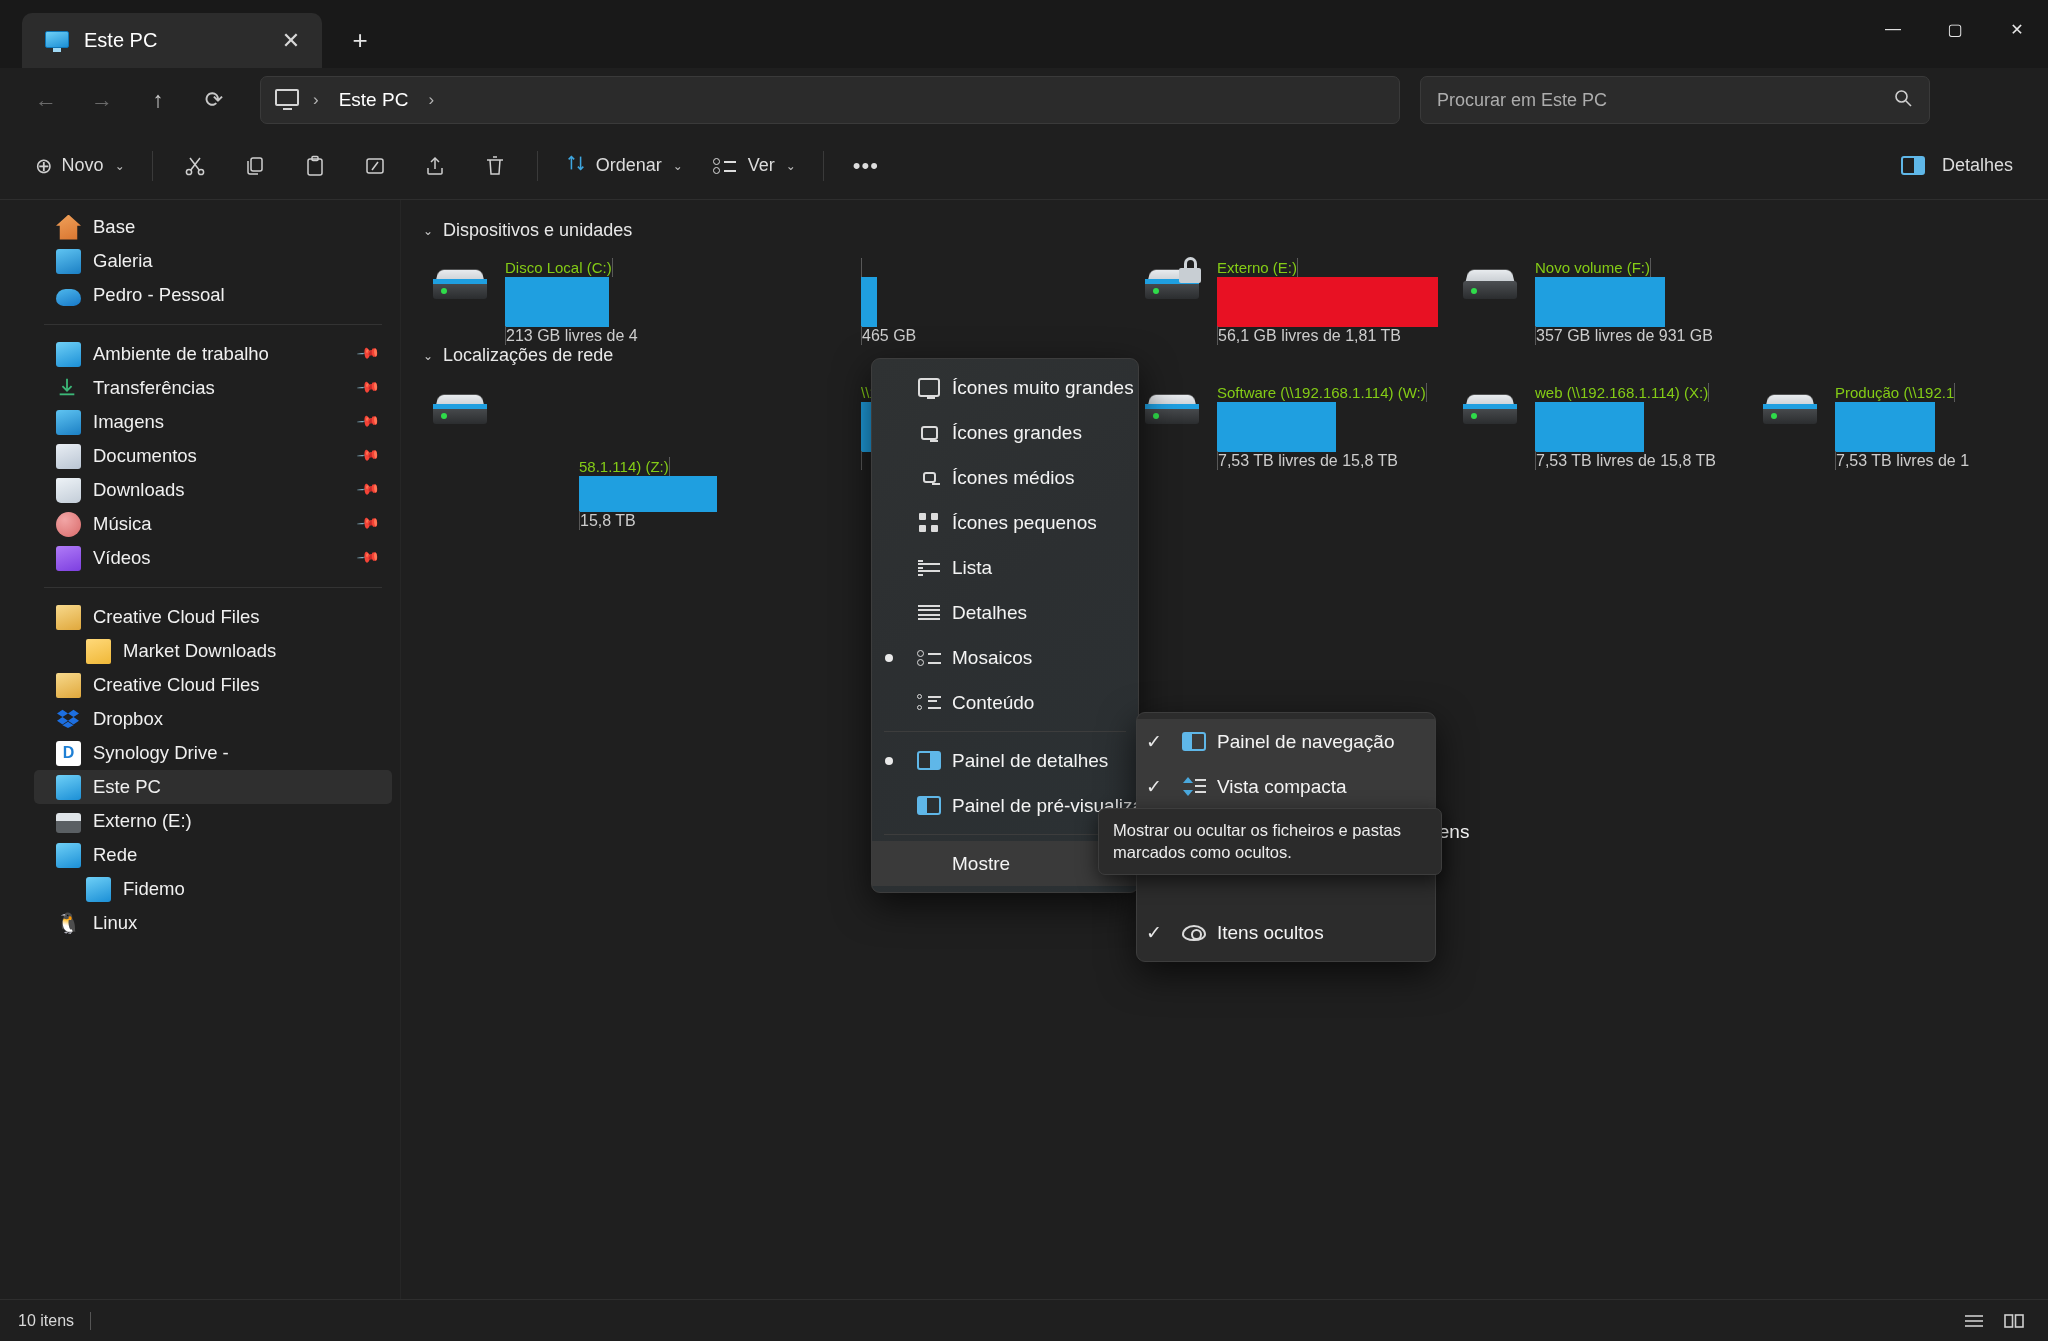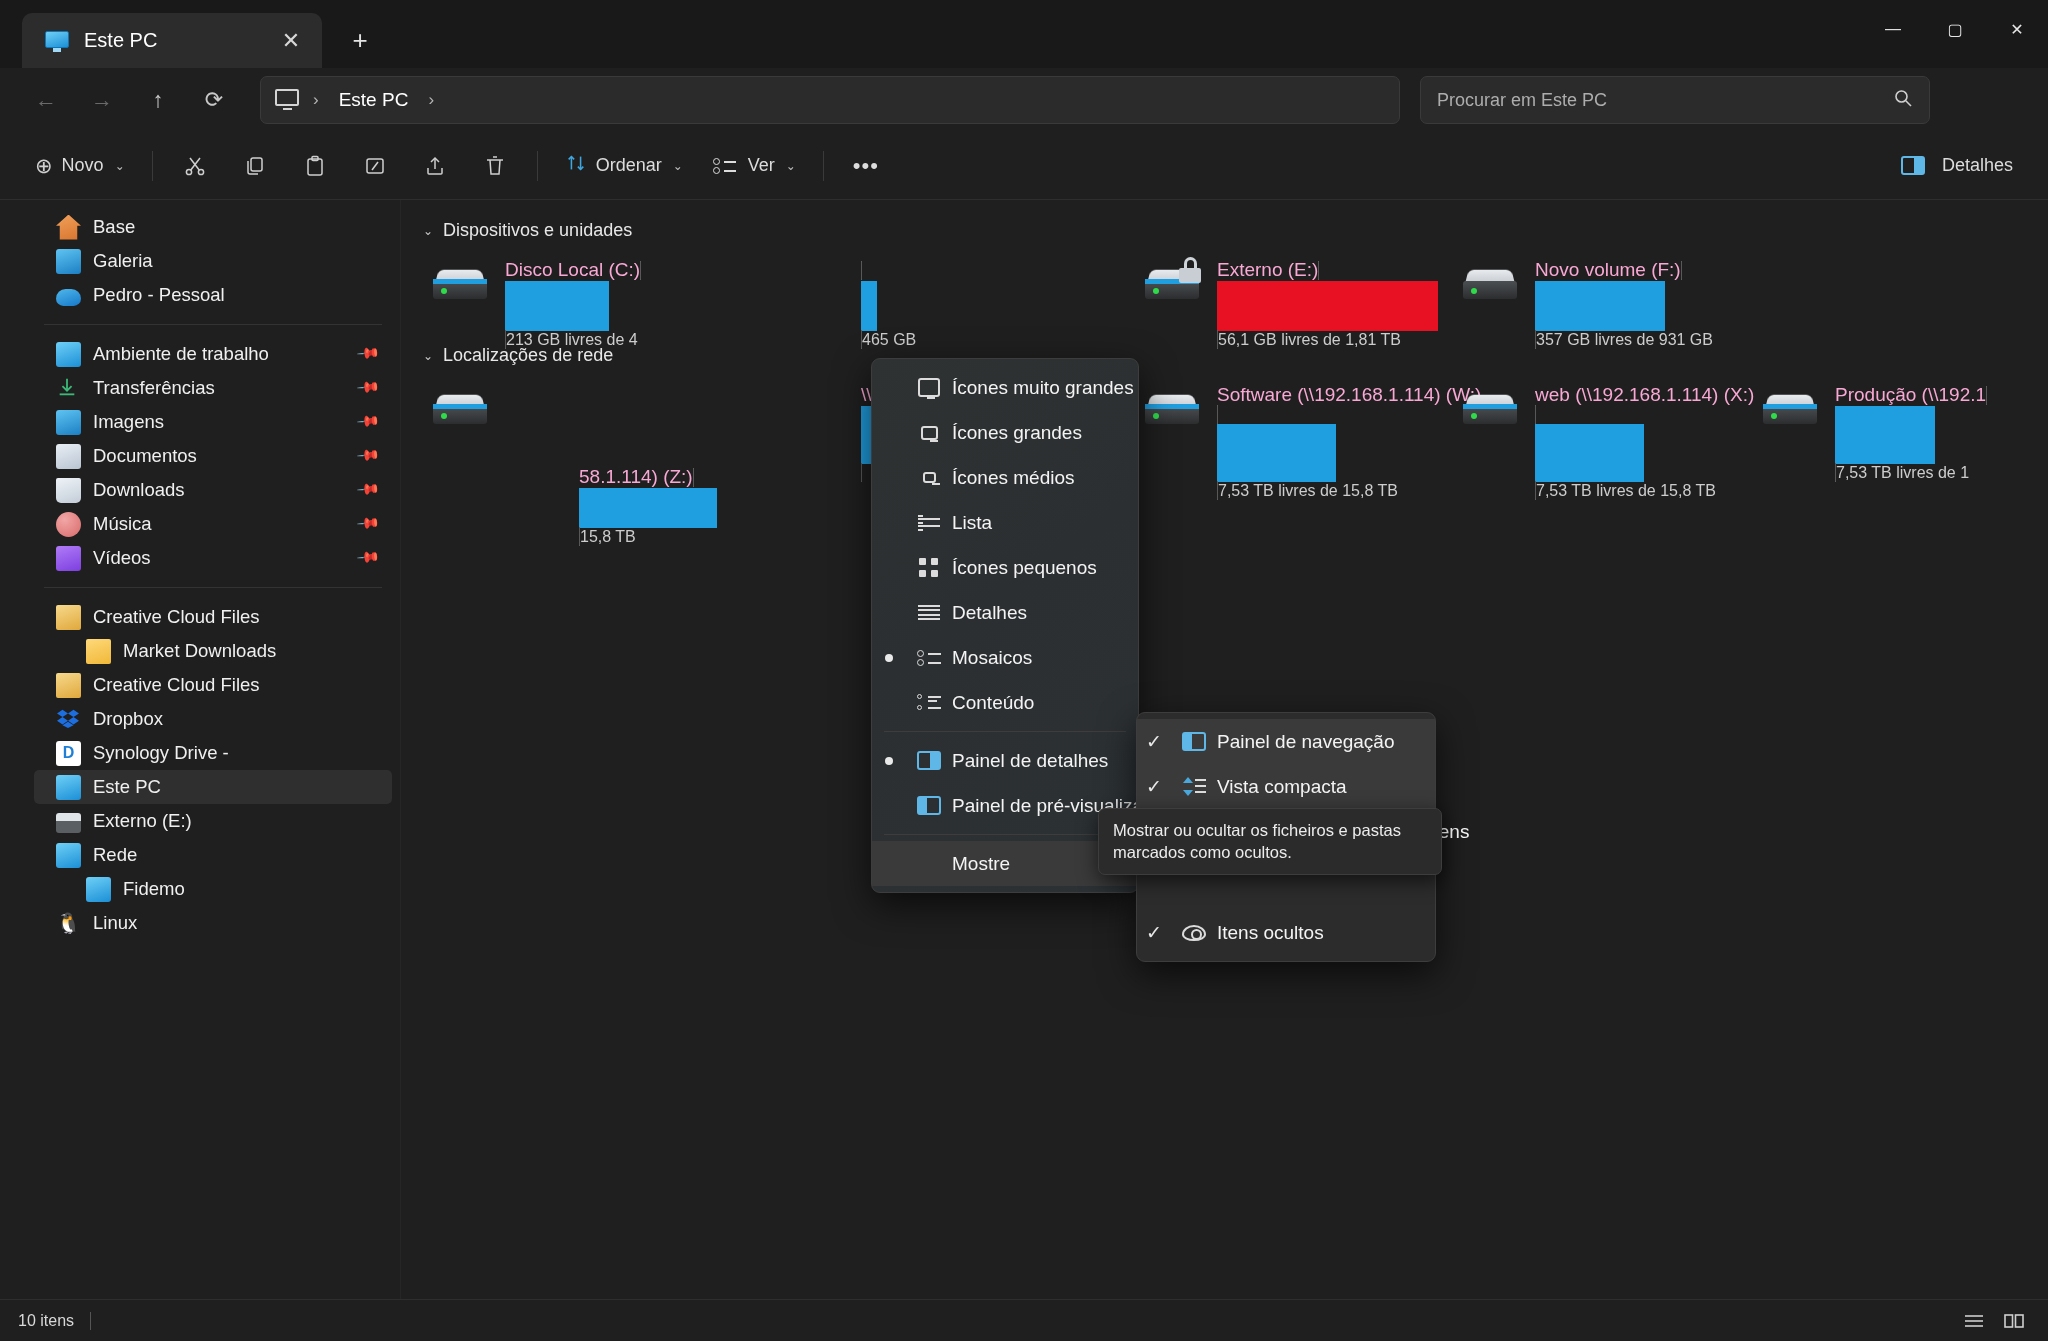--- a/index.html
+++ b/index.html
@@ -121,21 +121,21 @@
   .content { flex:1; background:#1f1f1f; position:relative; overflow:hidden; padding:14px 0 0 22px; }
   .group-head {
     display:flex; align-items:center; gap:10px; font-size:18px; color:#e8e8e8;
     padding:6px 0 10px 0;
   }
   .tri { font-size:12px; color:#c8c8c8; }
   .tilegrid { display:flex; flex-wrap:wrap; gap:0; }
   .tile { width:282px; display:flex; gap:12px; padding:6px 8px 16px 8px; }
   .tile .drive-ico { width:62px; height:52px; flex:none; position:relative; }
   .tile .meta { flex:1; min-width:0; padding-top:2px; }
-  .tile .dname { font-size:19px; color:#f9a8d4; white-space:nowrap; overflow:hidden; }
+  .tile .dname { font-size:15px; color:#84cc16; white-space:nowrap; overflow:hidden; }
   .bar {
     height:16px; background:#f0f0f0; border:1px solid #585858; margin:7px 0 5px 0;
     position:relative; border-radius:1px; overflow:hidden;
   }
   .bar > i { display:block; height:100%; }
   .tile .dinfo { font-size:16px; color:#cdcdcd; white-space:nowrap; }
 
   
   .hdd { position:absolute; left:2px; top:12px; width:54px; height:30px; }
   .hdd .top {
@@ -624,41 +624,41 @@
       <div class="menu-item">
         <span class="bullet-slot"></span>
         <span class="mi-icon">
             <span class="g-mon xs"></span>
           </span>
         <span class="mi-label">Ícones médios</span>
       </div>
       <div class="menu-item">
         <span class="bullet-slot"></span>
         <span class="mi-icon">
+            <span class="g-grid">
+              <span></span>
+              <span></span>
+              <span></span>
+              <span></span>
+            </span>
+          </span>
+        <span class="mi-label">Ícones pequenos</span>
+      </div>
+      <div class="menu-item">
+        <span class="bullet-slot"></span>
+        <span class="mi-icon">
           <span class="g-list two">
               <span></span>
               <span></span>
               <span></span>
               <span></span>
               <span></span>
             </span>
         </span>
         <span class="mi-label">Lista</span>
-      </div>
-      <div class="menu-item">
-        <span class="bullet-slot"></span>
-        <span class="mi-icon">
-            <span class="g-grid">
-              <span></span>
-              <span></span>
-              <span></span>
-              <span></span>
-            </span>
-          </span>
-        <span class="mi-label">Ícones pequenos</span>
       </div>
       <div class="menu-item">
         <span class="bullet-slot"></span>
         <span class="mi-icon">
           <span class="g-list g-details">
               <span></span>
               <span></span>
               <span></span>
               <span></span>
             </span>

